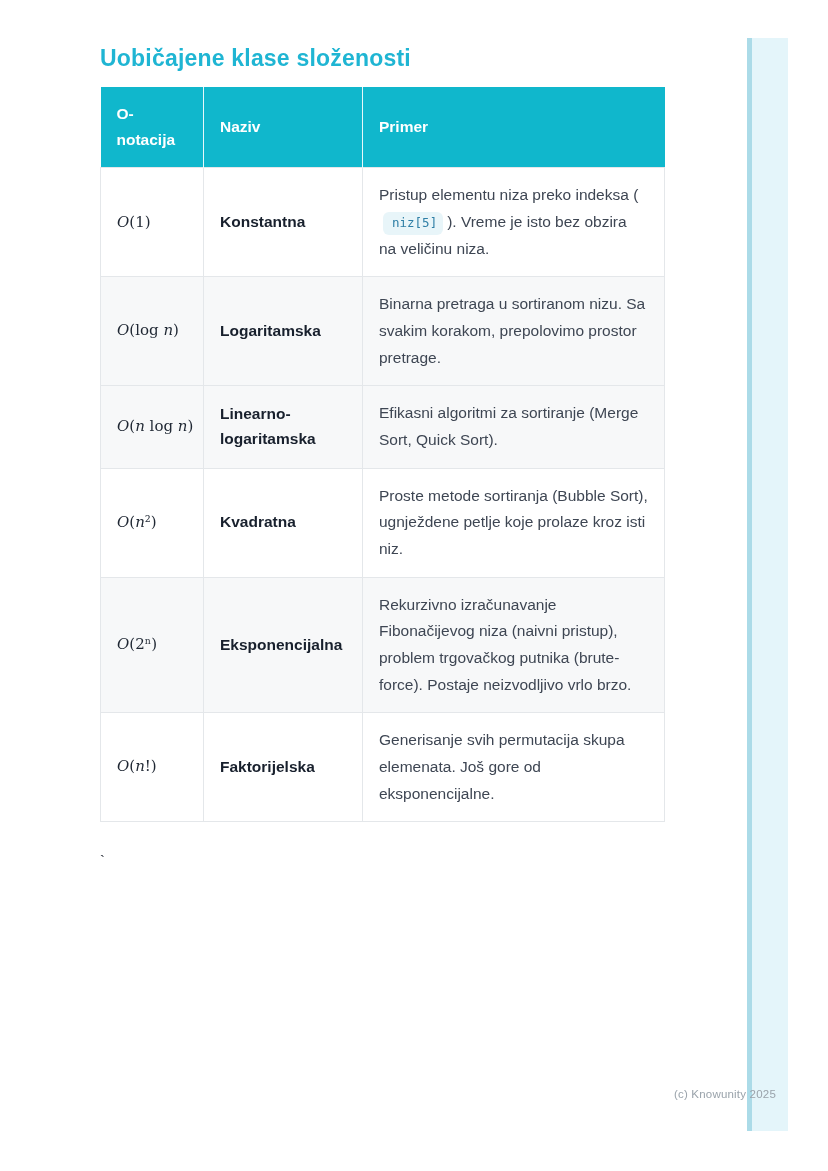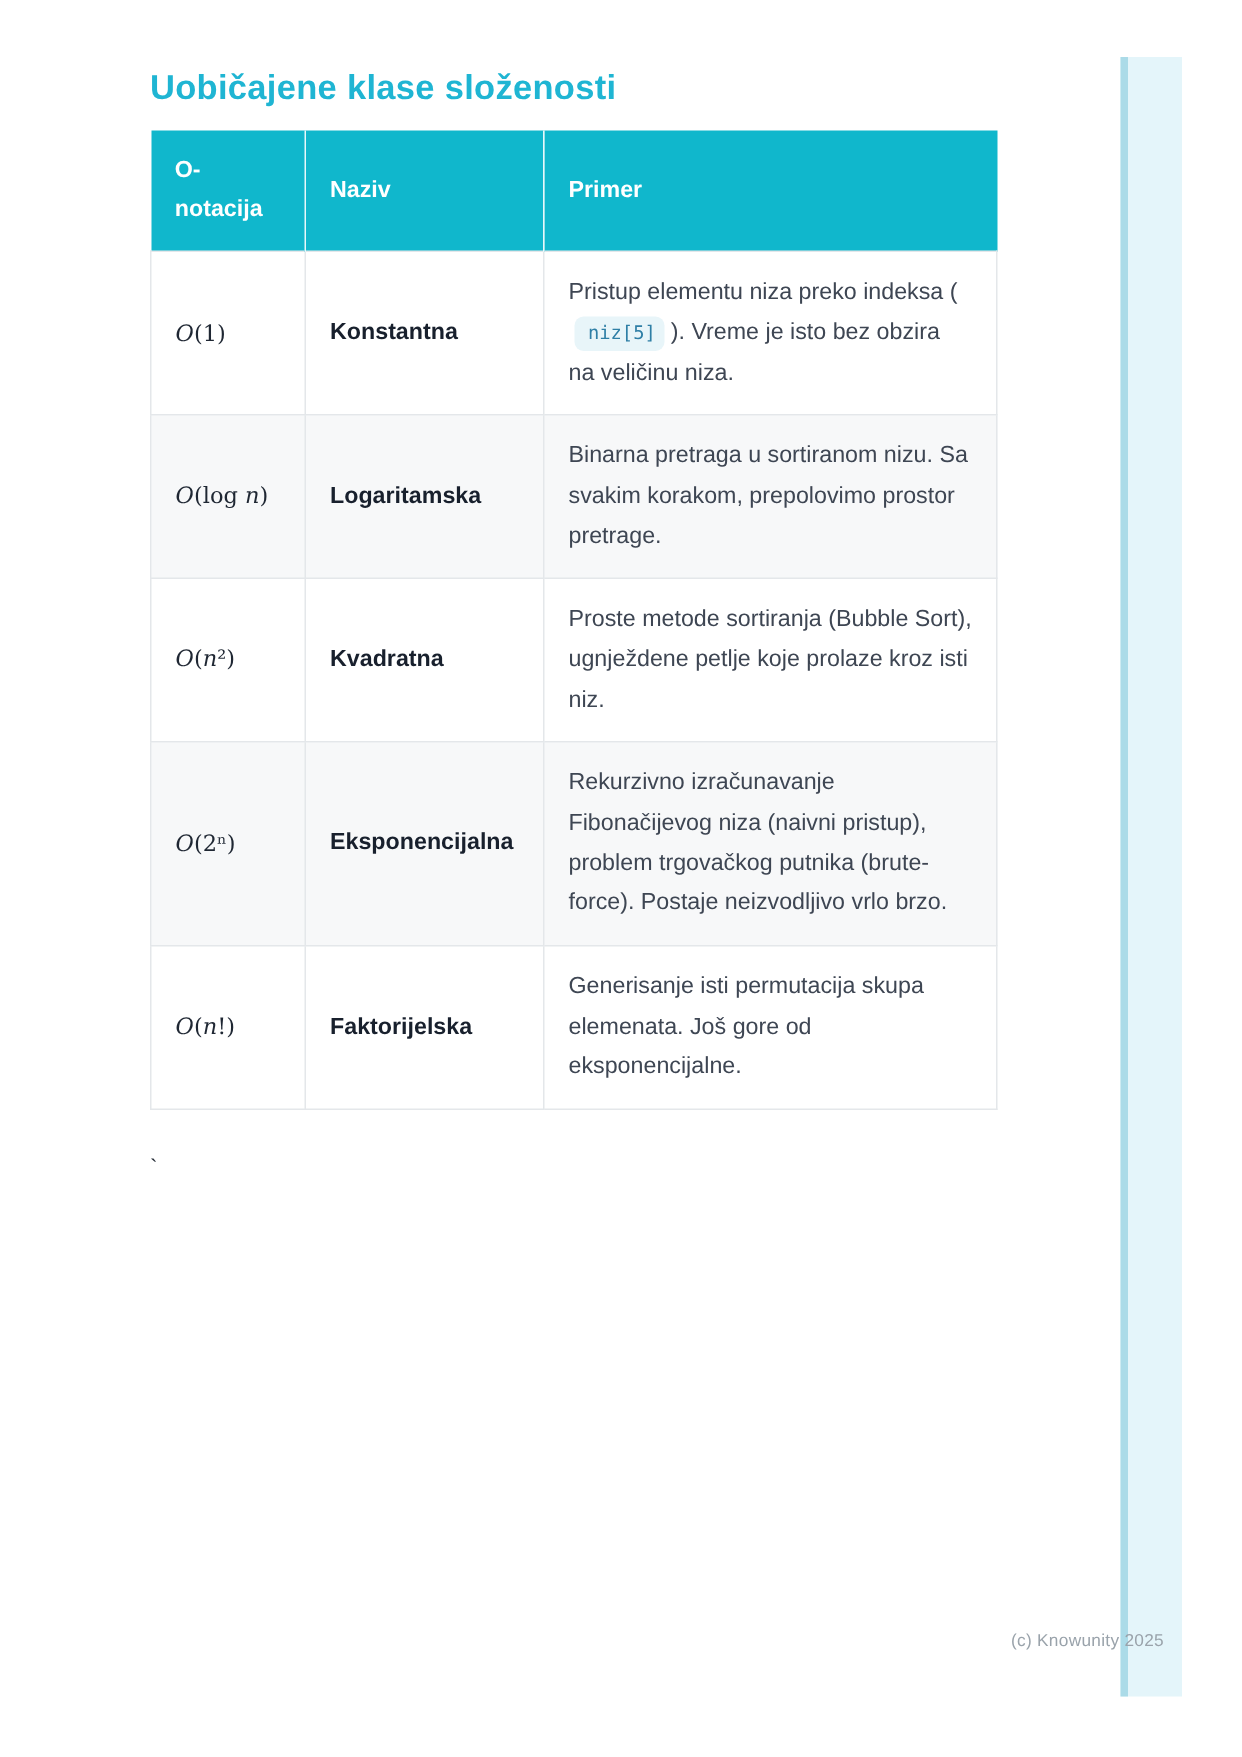--- a/index.html
+++ b/index.html
@@ -140,34 +140,39 @@
           <tr>
             <td class="notation"><i>O</i>(1)</td>
             <td class="name">Konstantna</td>
             <td class="example">Pristup elementu niza preko indeksa (<code class="chip">niz[5]</code>). Vreme je isto bez obzira na veličinu niza.</td>
           </tr>
           <tr class="alt">
             <td class="notation"><i>O</i>(log <i>n</i>)</td>
             <td class="name">Logaritamska</td>
             <td class="example">Binarna pretraga u sortiranom nizu. Sa svakim korakom, prepolovimo prostor pretrage.</td>
           </tr>
+          <tr class="alt">
+            <td class="notation"><i>O</i>(<i>n</i> log <i>n</i>)</td>
+            <td class="name">Linearno-logaritamska</td>
+            <td class="example">Efikasni algoritmi za sortiranje (Merge Sort, Quick Sort).</td>
+          </tr>
           <tr>
             <td class="notation"><i>O</i>(<i>n</i>²)</td>
             <td class="name">Kvadratna</td>
             <td class="example">Proste metode sortiranja (Bubble Sort), ugnježdene petlje koje prolaze kroz isti niz.</td>
           </tr>
           <tr class="alt">
             <td class="notation"><i>O</i>(2ⁿ)</td>
             <td class="name">Eksponencijalna</td>
             <td class="example">Rekurzivno izračunavanje Fibonačijevog niza (naivni pristup), problem trgovačkog putnika (brute-force). Postaje neizvodljivo vrlo brzo.</td>
           </tr>
           <tr>
             <td class="notation"><i>O</i>(<i>n</i>!)</td>
             <td class="name">Faktorijelska</td>
-            <td class="example">Generisanje isti permutacija skupa elemenata. Još gore od eksponencijalne.</td>
+            <td class="example">Generisanje svih permutacija skupa elemenata. Još gore od eksponencijalne.</td>
           </tr>
         </tbody>
     </table>
 
     <div class="stray">`</div>
   </div>
 
   <div class="copyright">(c) Knowunity 2025</div>
 
 </div>

